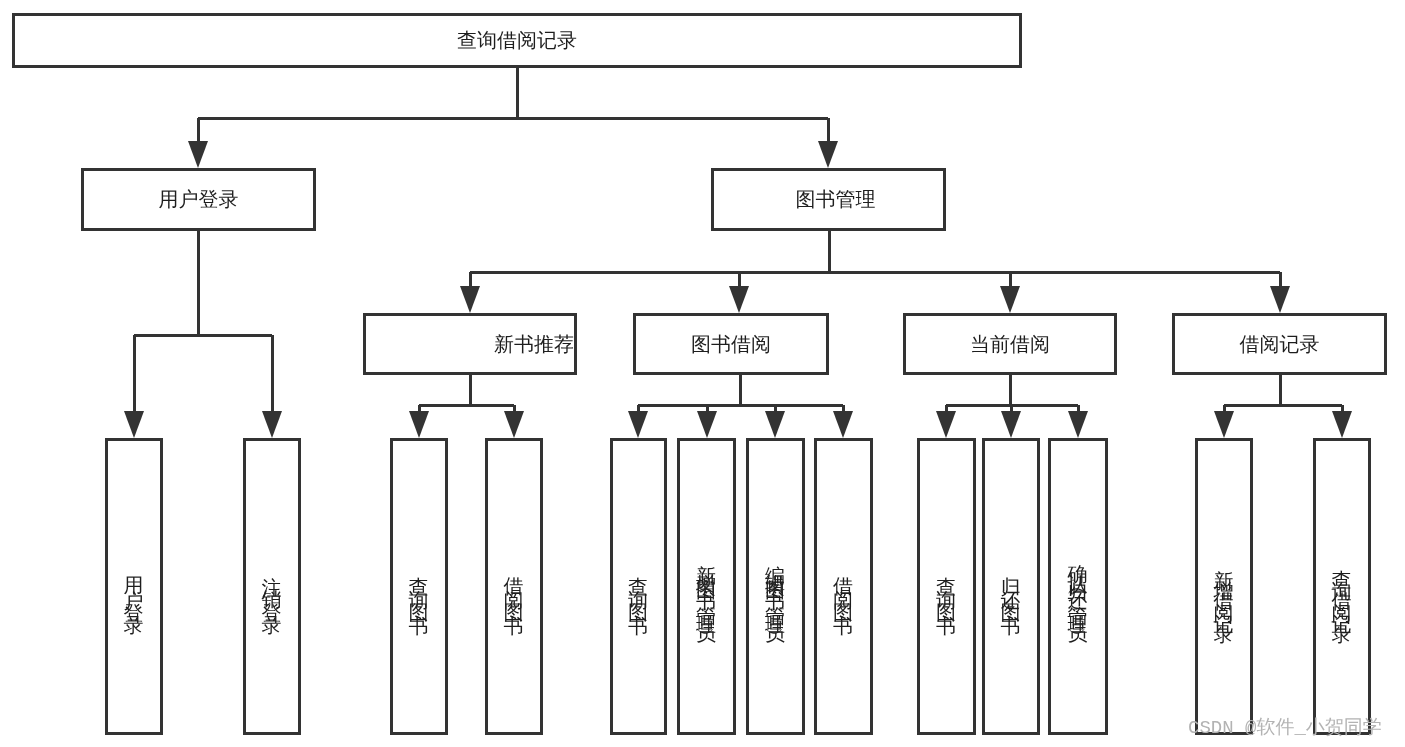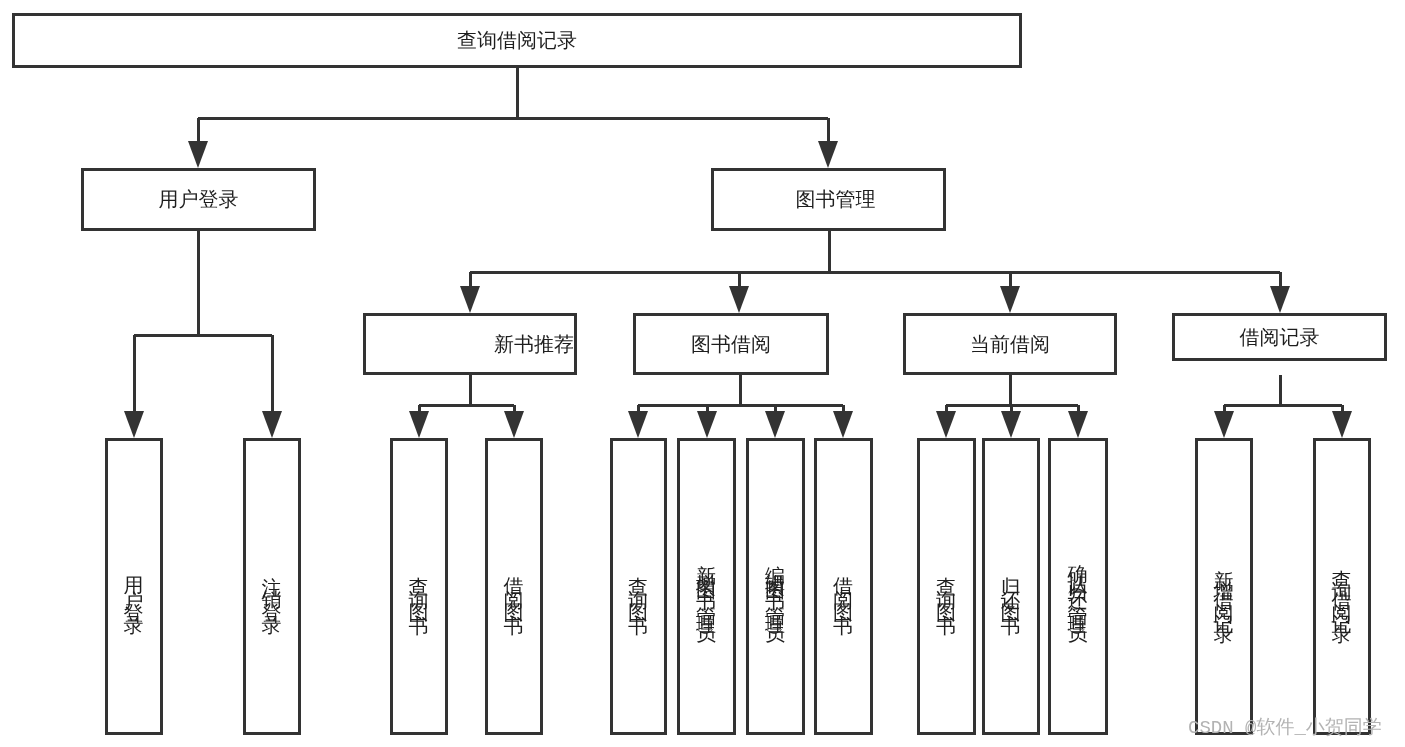--- a/index.html
+++ b/index.html
@@ -31,21 +31,21 @@
     color: #1e1e1e;
   }
   .node .lbl { white-space: nowrap; }
   
   .root  { left: 12px;   top: 13px;  width: 1010px; height: 55px; }
   .l2a   { left: 81px;   top: 168px; width: 235px;  height: 63px; }
   .l2b   { left: 711px;  top: 168px; width: 235px;  height: 63px; padding-left: 14px; }
   .l3a   { left: 363px;  top: 313px; width: 214px;  height: 62px; justify-content: flex-end; }
   .l3b   { left: 633px;  top: 313px; width: 196px;  height: 62px; }
   .l3c   { left: 903px;  top: 313px; width: 214px;  height: 62px; justify-content: center; }
-  .l3d   { left: 1172px; top: 313px; width: 215px;  height: 48px; }
+  .l3d   { left: 1172px; top: 313px; width: 215px;  height: 62px; }
   
   .leaf { top: 438px; height: 297px; width: 58px; }
   .leaf .lbl {
     writing-mode: vertical-rl;
     text-orientation: mixed;
     letter-spacing: 0.65em;
     line-height: 1;
   }
   .leaf .lbl.mid   { letter-spacing: 0.55em; }
   .leaf .lbl.tight { letter-spacing: 0.42em; }

